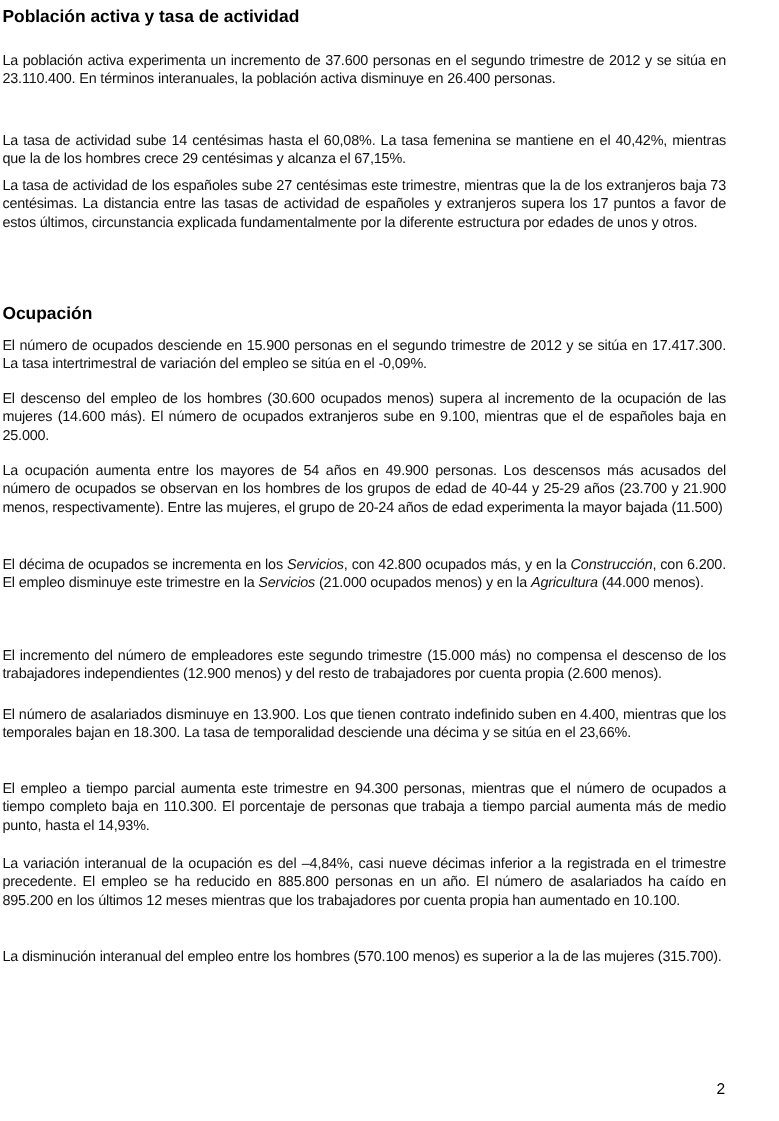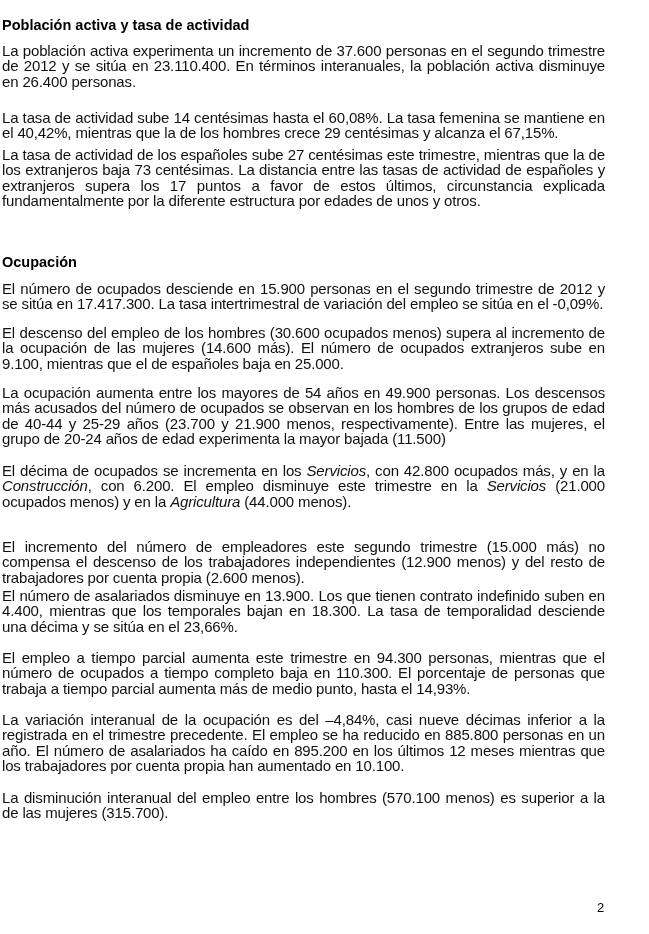--- a/index.html
+++ b/index.html
@@ -24,27 +24,27 @@
     h2 {
       font-family: "Liberation Sans", sans-serif;
       font-weight: bold;
       font-size: 14.5px;
       margin: 0;
       padding: 0;
       letter-spacing: 0;
       color: #000;
     }
     p {
-      font-size: 15px;
+      font-size: 12px;
       line-height: 15.3px;
       margin: 0;
       text-align: justify;
       letter-spacing: -0.15px;
     }
-    .sec1-title { position: absolute; top: 17px; left: 0; }
+    .sec1-title { position: absolute; top: 6px; left: 0; }
     .block { position: absolute; left: 0; width: 603px; }
     .page-number {
       position: absolute;
       left: 597px;
       top: 900px;
       font-size: 13px;
       color: #000;
     }
     em { font-style: italic; }
   </style>

